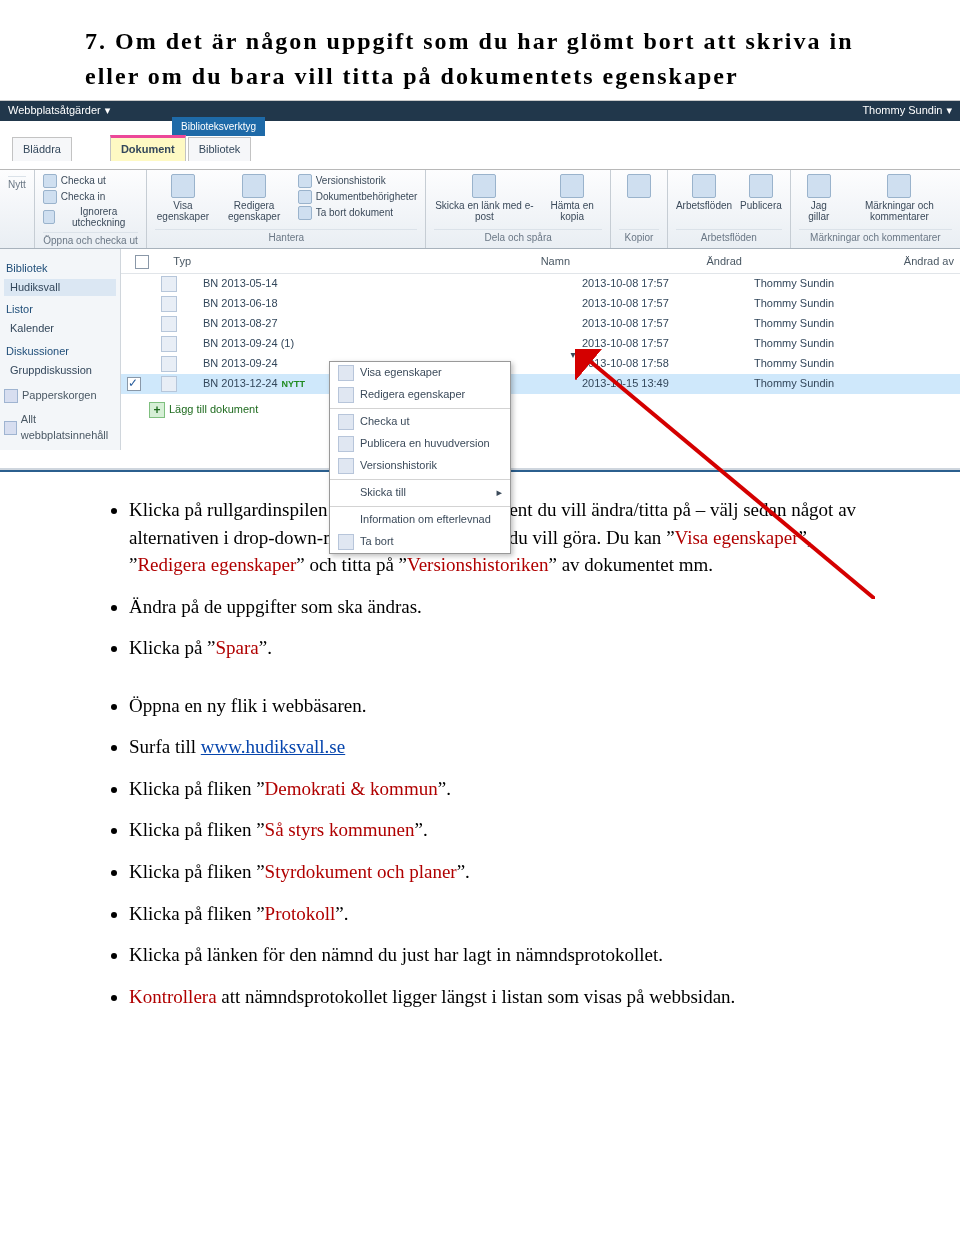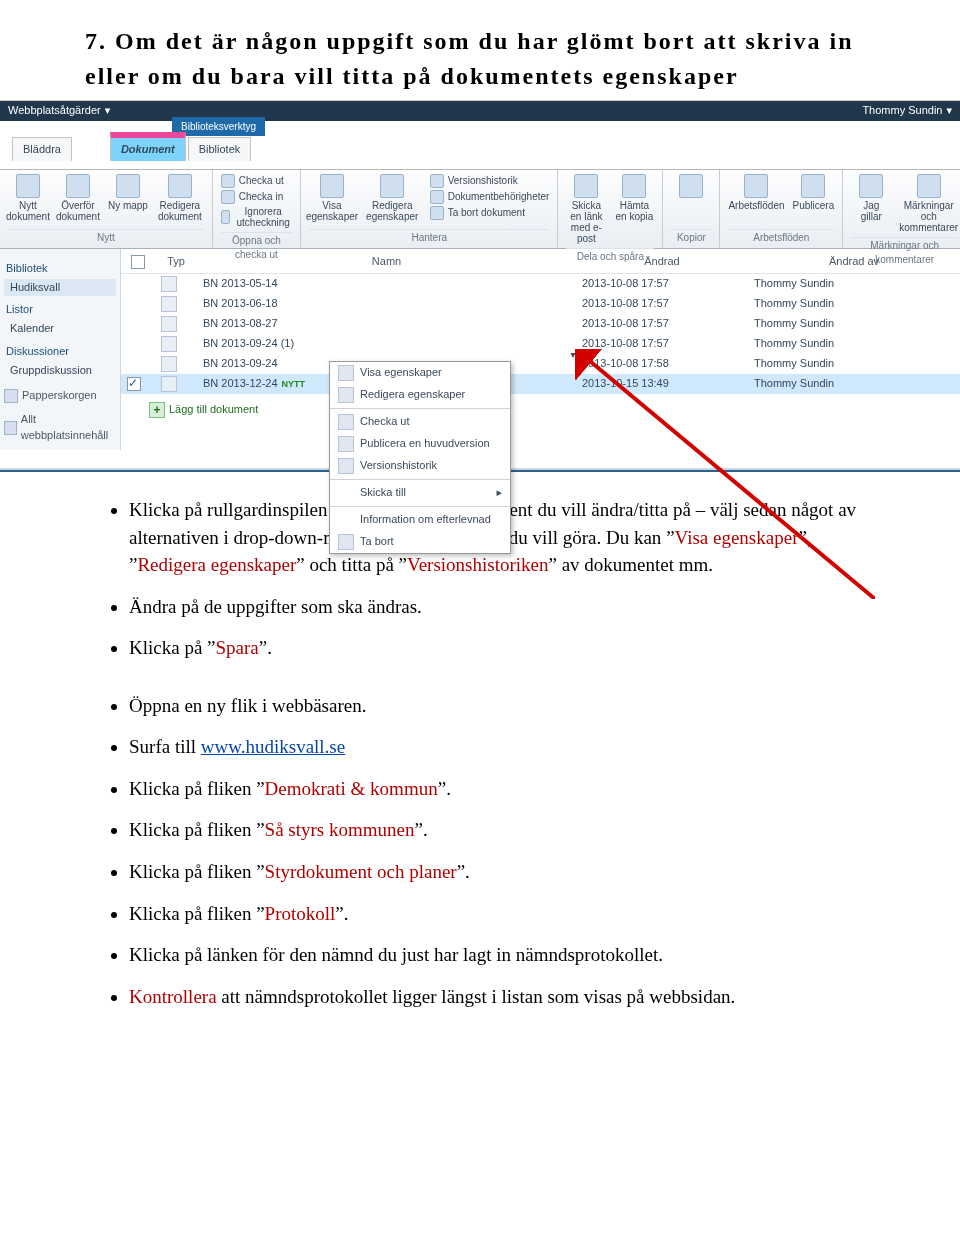--- a/index.html
+++ b/index.html
@@ -67,24 +67,23 @@
     color:#fff;
     border:1px solid #1e6aa8;
     border-bottom:none;
     font-size:10px;
     padding:2px 8px;
     position:absolute;
     top:-4px;
     left:172px;
   }
   .sp-tab.active{
-    background:#7dd3fc;
-    border-top:6px solid #ec4899;
+    background:#fef9c3;
+    border-top:3px solid #ec4899;
     font-weight:bold;
-    font-style:italic;
   }
   .ribbon{
     background:linear-gradient(#fdfdfe,#e9eef3);
     border-bottom:1px solid #a8b2bc;
     display:flex;
     height:78px;
   }
   .rgroup{
     border-right:1px solid #c6cdd4;
     padding:4px 8px 2px 8px;
@@ -128,21 +127,21 @@
   .sp-side .itm.sel{background:#dbe7f3;}
   .sp-side .tiny{display:flex;align-items:center;gap:4px;margin-top:8px;color:#4a5864}
   .sp-side .tinyicon{width:12px;height:12px;background:#d7def0;border:1px solid #9fb4d1}
   .sp-main{flex:1;position:relative;padding:2px 0 0 0}
   table.doclist{
     width:100%;
     border-collapse:collapse;
     font-size:11px;
   }
   .doclist th{
-    text-align:center;font-weight:normal;color:#4a5864;
+    text-align:right;font-weight:normal;color:#4a5864;
     padding:3px 6px;border-bottom:1px solid #e1e5e9;
   }
   .doclist td{padding:2px 6px;color:#33475b}
   .doclist tr.sel{background:#cfe8fb}
   .docicon{width:14px;height:14px;background:#e8eef6;border:1px solid #b6c6da;display:inline-block;vertical-align:middle}
   .chk{width:12px;height:12px;border:1px solid #8a98a8;display:inline-block;background:#fff;vertical-align:middle;position:relative}
   .chk.checked::after{content:"✓";position:absolute;left:0;top:-3px;font-size:12px;color:#2a5f9e}
   .newbadge{color:#1f8b1f;font-size:9px;font-weight:bold;margin-left:4px}
   .ctxmenu{
     position:absolute;
@@ -225,38 +224,20 @@
       </div>
 
       <div class="sp-tabs">
         <div class="sp-tab first">Bläddra</div>
         <div class="sp-tab active" style="margin-left:36px">Dokument</div>
         <div class="sp-tab">Bibliotek</div>
       </div>
 
       <div class="ribbon">
         <div class="rgroup">
-          <div class="rgrow">
-            <div class="rbtn">
-                <span class="ricon"></span>
-                <span>Nytt dokument</span>
-              </div>
-            <div class="rbtn">
-                <span class="ricon"></span>
-                <span>Överför dokument</span>
-              </div>
-            <div class="rbtn">
-                <span class="ricon"></span>
-                <span>Ny mapp</span>
-              </div>
-            <div class="rbtn">
-                <span class="ricon"></span>
-                <span>Redigera dokument</span>
-              </div>
-          </div>
           <div class="rgroup-label">Nytt</div>
         </div>
         <div class="rgroup">
           <div class="rgrow" style="flex-direction:column;gap:2px">
             <div class="rbtn sm">
                 <span class="ricon sm"></span>
                 <span>Checka ut</span>
               </div>
             <div class="rbtn sm">
                 <span class="ricon sm"></span>

